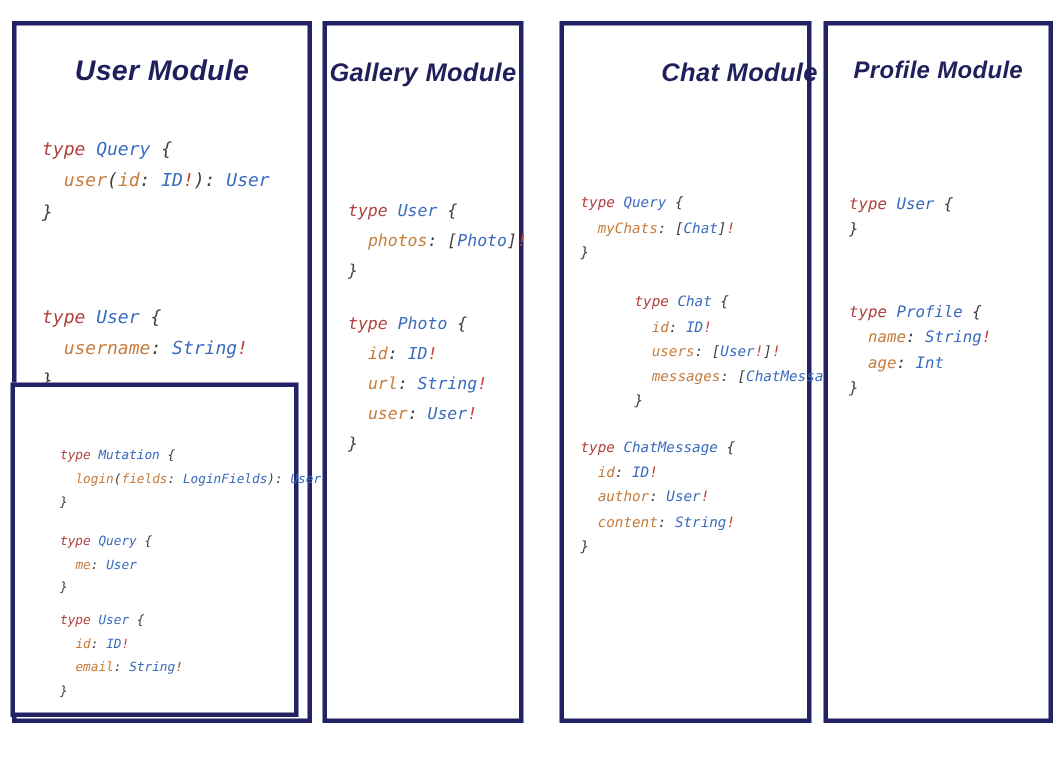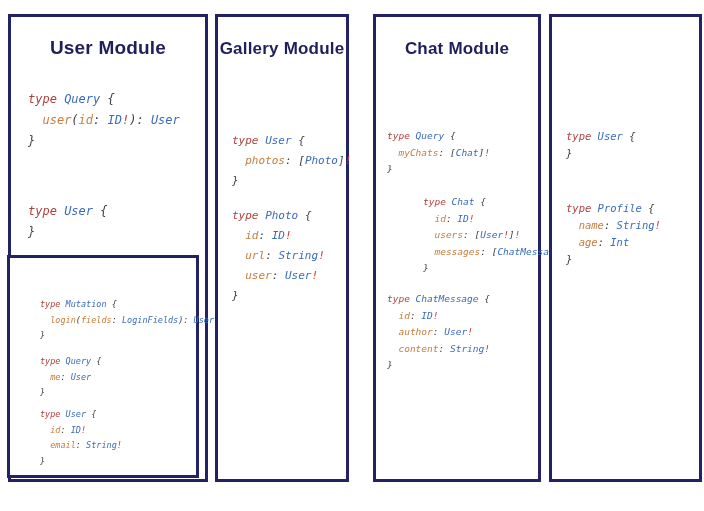--- a/index.html
+++ b/index.html
@@ -32,24 +32,25 @@
 
   .module-title {
     position: absolute;
     left: 0;
     width: 100%;
     margin: 0;
     text-align: center;
     font-weight: bold;
     color: var(--c-title);
     letter-spacing: 0.2px;
+    font-style: italic;
   }
   .panel-1 > .module-title { top: 20px; font-size: 19px; }
   .panel-2 > .module-title { top: 22px; font-size: 17px; }
-  .panel-3 > .module-title { top: 22px; font-size: 17px; }
+  .panel-3 > .module-title { top: 22px; font-size: 17px; padding-left: 36px; }
   .panel-4 > .module-title { top: 22px; font-size: 16px; }
 
   .code {
     position: absolute;
     margin: 0;
     font-family: "DejaVu Sans Mono", "Liberation Mono", monospace;
     white-space: pre;
     color: var(--c-punct);
     font-style: italic;
   }
@@ -94,21 +95,21 @@
   .tok-b { color: var(--c-bang); }
 </style>
 </head>
 <body>
 
 <div id="canvas">
 
   <section class="panel panel-1">
     <h2 class="module-title">User Module</h2>
     <pre class="code" id="p1-b1"><div class="line"><span class="tok-k">type </span><span class="tok-t">Query </span><span class="tok-p">{</span></div><div class="line"><span class="tok-p">  </span><span class="tok-f">user</span><span class="tok-p">(</span><span class="tok-f">id</span><span class="tok-p">: </span><span class="tok-t">ID</span><span class="tok-b">!</span><span class="tok-p">): </span><span class="tok-t">User</span></div><div class="line"><span class="tok-p">}</span></div></pre>
-    <pre class="code" id="p1-b2"><div class="line"><span class="tok-k">type </span><span class="tok-t">User </span><span class="tok-p">{</span></div><div class="line"><span class="tok-p">}</span></div></pre>
+    <pre class="code" id="p1-b2"><div class="line"><span class="tok-k">type </span><span class="tok-t">User </span><span class="tok-p">{</span></div><div class="line"><span class="tok-p">  </span><span class="tok-f">username</span><span class="tok-p">: </span><span class="tok-t">String</span><span class="tok-b">!</span></div><div class="line"><span class="tok-p">}</span></div></pre>
 
     <div class="auth-box">
       <pre class="code" id="a-b1"><div class="line"><span class="tok-k">type </span><span class="tok-t">Mutation </span><span class="tok-p">{</span></div><div class="line"><span class="tok-p">  </span><span class="tok-f">login</span><span class="tok-p">(</span><span class="tok-f">fields</span><span class="tok-p">: </span><span class="tok-t">LoginFields</span><span class="tok-p">): </span><span class="tok-t">User</span></div><div class="line"><span class="tok-p">}</span></div></pre>
       <pre class="code" id="a-b2"><div class="line"><span class="tok-k">type </span><span class="tok-t">Query </span><span class="tok-p">{</span></div><div class="line"><span class="tok-p">  </span><span class="tok-f">me</span><span class="tok-p">: </span><span class="tok-t">User</span></div><div class="line"><span class="tok-p">}</span></div></pre>
       <pre class="code" id="a-b3"><div class="line"><span class="tok-k">type </span><span class="tok-t">User </span><span class="tok-p">{</span></div><div class="line"><span class="tok-p">  </span><span class="tok-f">id</span><span class="tok-p">: </span><span class="tok-t">ID</span><span class="tok-b">!</span></div><div class="line"><span class="tok-p">  </span><span class="tok-f">email</span><span class="tok-p">: </span><span class="tok-t">String</span><span class="tok-b">!</span></div><div class="line"><span class="tok-p">}</span></div></pre>
     </div>
   </section>
 
   <section class="panel panel-2">
     <h2 class="module-title">Gallery Module</h2>
@@ -117,17 +118,18 @@
   </section>
 
   <section class="panel panel-3">
     <h2 class="module-title">Chat Module</h2>
     <pre class="code" id="p3-b1"><div class="line"><span class="tok-k">type </span><span class="tok-t">Query </span><span class="tok-p">{</span></div><div class="line"><span class="tok-p">  </span><span class="tok-f">myChats</span><span class="tok-p">: [</span><span class="tok-t">Chat</span><span class="tok-p">]</span><span class="tok-b">!</span></div><div class="line"><span class="tok-p">}</span></div></pre>
     <pre class="code" id="p3-b2"><div class="line"><span class="tok-k">type </span><span class="tok-t">Chat </span><span class="tok-p">{</span></div><div class="line"><span class="tok-p">  </span><span class="tok-f">id</span><span class="tok-p">: </span><span class="tok-t">ID</span><span class="tok-b">!</span></div><div class="line"><span class="tok-p">  </span><span class="tok-f">users</span><span class="tok-p">: [</span><span class="tok-t">User</span><span class="tok-b">!</span><span class="tok-p">]</span><span class="tok-b">!</span></div><div class="line"><span class="tok-p">  </span><span class="tok-f">messages</span><span class="tok-p">: [</span><span class="tok-t">ChatMessage</span><span class="tok-p">]</span><span class="tok-b">!</span></div><div class="line"><span class="tok-p">}</span></div></pre>
     <pre class="code" id="p3-b3"><div class="line"><span class="tok-k">type </span><span class="tok-t">ChatMessage </span><span class="tok-p">{</span></div><div class="line"><span class="tok-p">  </span><span class="tok-f">id</span><span class="tok-p">: </span><span class="tok-t">ID</span><span class="tok-b">!</span></div><div class="line"><span class="tok-p">  </span><span class="tok-f">author</span><span class="tok-p">: </span><span class="tok-t">User</span><span class="tok-b">!</span></div><div class="line"><span class="tok-p">  </span><span class="tok-f">content</span><span class="tok-p">: </span><span class="tok-t">String</span><span class="tok-b">!</span></div><div class="line"><span class="tok-p">}</span></div></pre>
   </section>
 
   <section class="panel panel-4">
+    <h2 class="module-title">Profile Module</h2>
     <pre class="code" id="p4-b1"><div class="line"><span class="tok-k">type </span><span class="tok-t">User </span><span class="tok-p">{</span></div><div class="line"><span class="tok-p">}</span></div></pre>
     <pre class="code" id="p4-b2"><div class="line"><span class="tok-k">type </span><span class="tok-t">Profile </span><span class="tok-p">{</span></div><div class="line"><span class="tok-p">  </span><span class="tok-f">name</span><span class="tok-p">: </span><span class="tok-t">String</span><span class="tok-b">!</span></div><div class="line"><span class="tok-p">  </span><span class="tok-f">age</span><span class="tok-p">: </span><span class="tok-t">Int</span></div><div class="line"><span class="tok-p">}</span></div></pre>
   </section>
 
 </div>
 
 </body></html>

